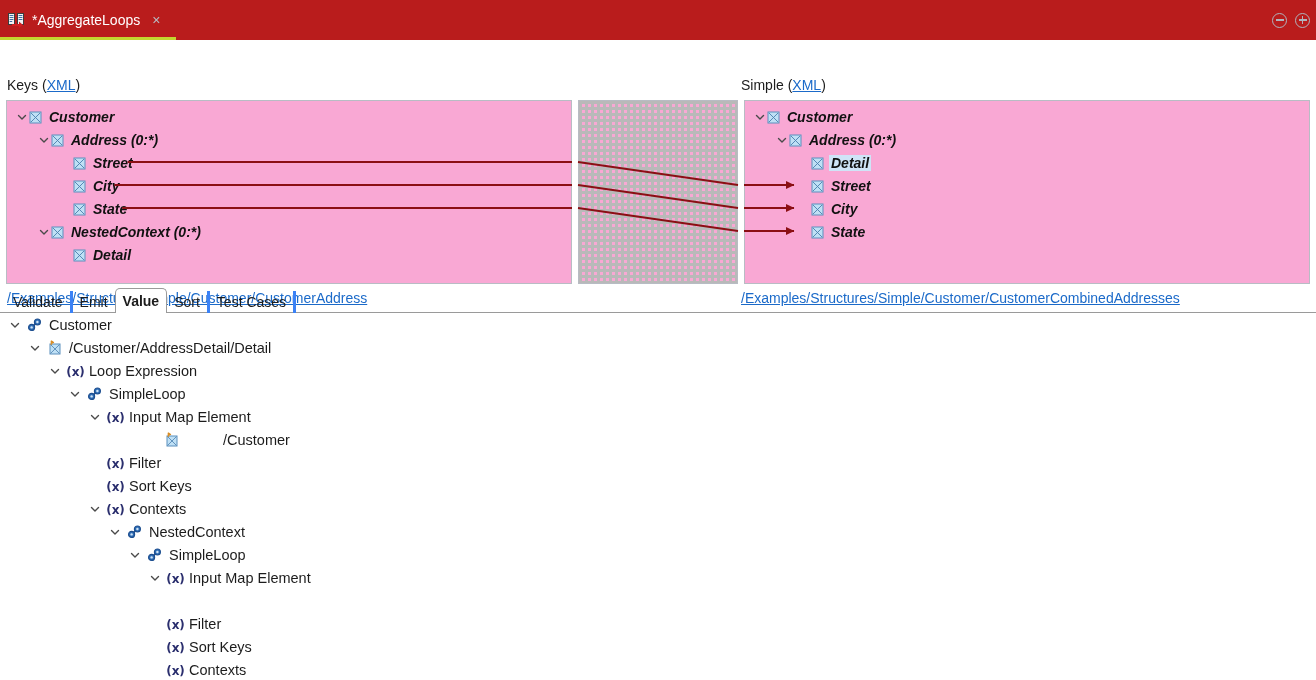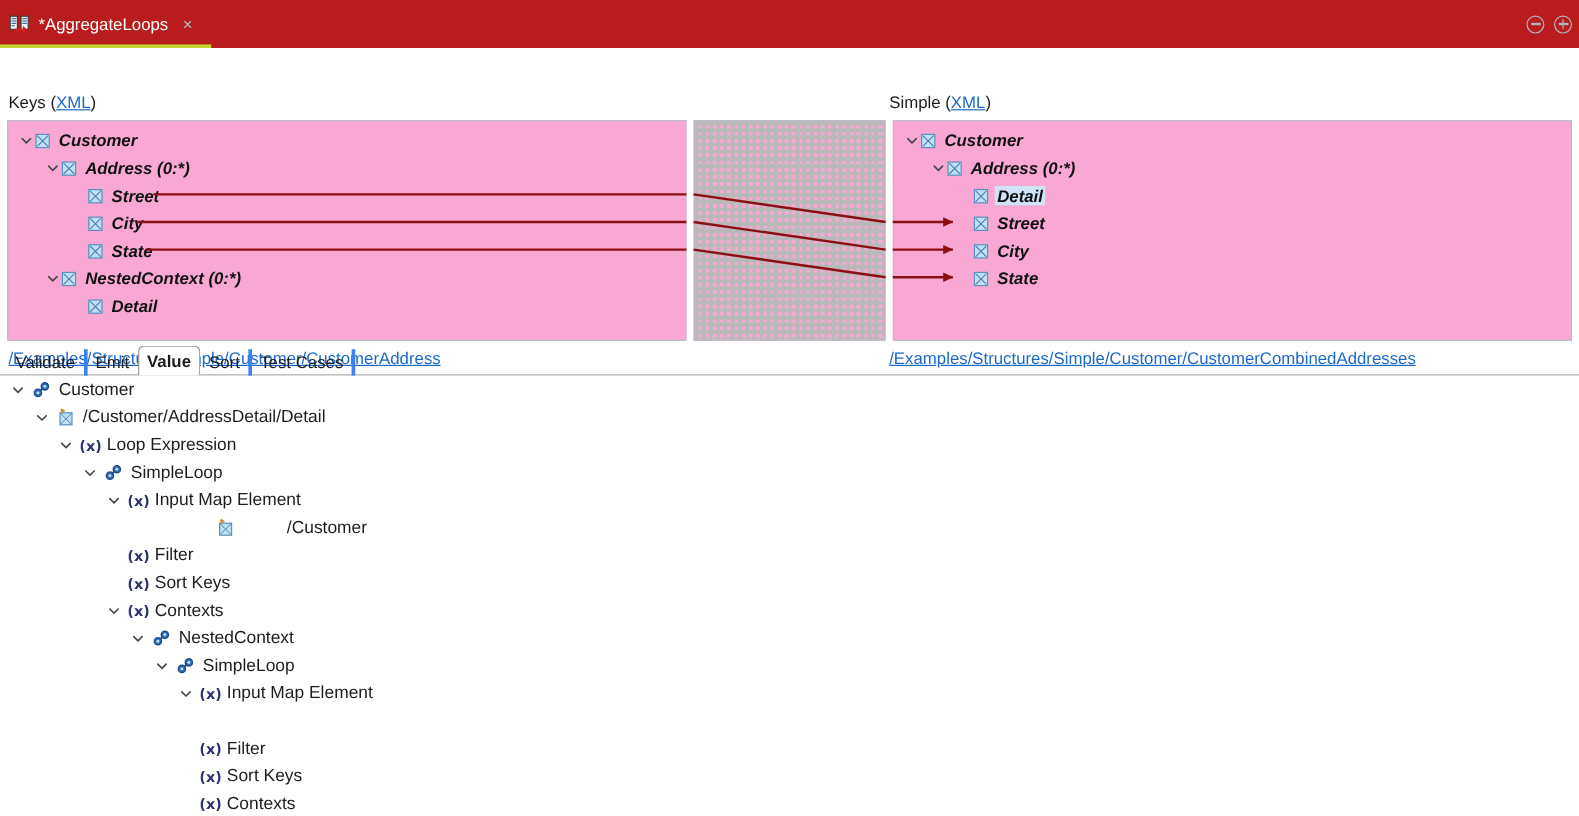--- a/index.html
+++ b/index.html
@@ -528,21 +528,21 @@
           <path d="M3.5 5.5 L7 9 L10.5 5.5" fill="none" stroke="#4a4a4a" stroke-width="1.4" stroke-linecap="round" stroke-linejoin="round"></path>
         </svg>
       </span>
       <span class="expr-icon">
         <svg width="17" height="16" viewBox="0 0 17 16">
           <text x="8.5" y="12.5" font-family="DejaVu Sans, sans-serif" font-size="12" font-weight="bold" fill="#2b2f6e" text-anchor="middle">(x)</text>
         </svg>
       </span>
       <span class="expr-label">Input Map Element</span>
     </div>
-    <div class="expr-row" style="top: 115px; left: 124px; gap: 37px;">
+    <div class="expr-row" style="top: 115px; left: 108px; gap: 37px;">
       <span class="twisty" style="margin-right: 5px;"></span>
       <span class="expr-icon">
         <svg width="16" height="16" viewBox="0 0 16 16">
           <rect x="3" y="4" width="10" height="10" fill="#bfe0f5" stroke="#5b8fbd" stroke-width="1"></rect>
           <path d="M3.6 4.6 L12.4 13.4 M12.4 4.6 L3.6 13.4" stroke="#4a7fae" stroke-width="0.8" fill="none"></path>
           <path d="M4.2 0.8 L4.2 5.0 M4.2 0.8 L6.6 2.4 L4.2 3.4" fill="#d98c23" stroke="#d98c23" stroke-width="1.1" stroke-linejoin="round"></path>
         </svg>
       </span>
       <span class="expr-label">/Customer</span>
     </div>

